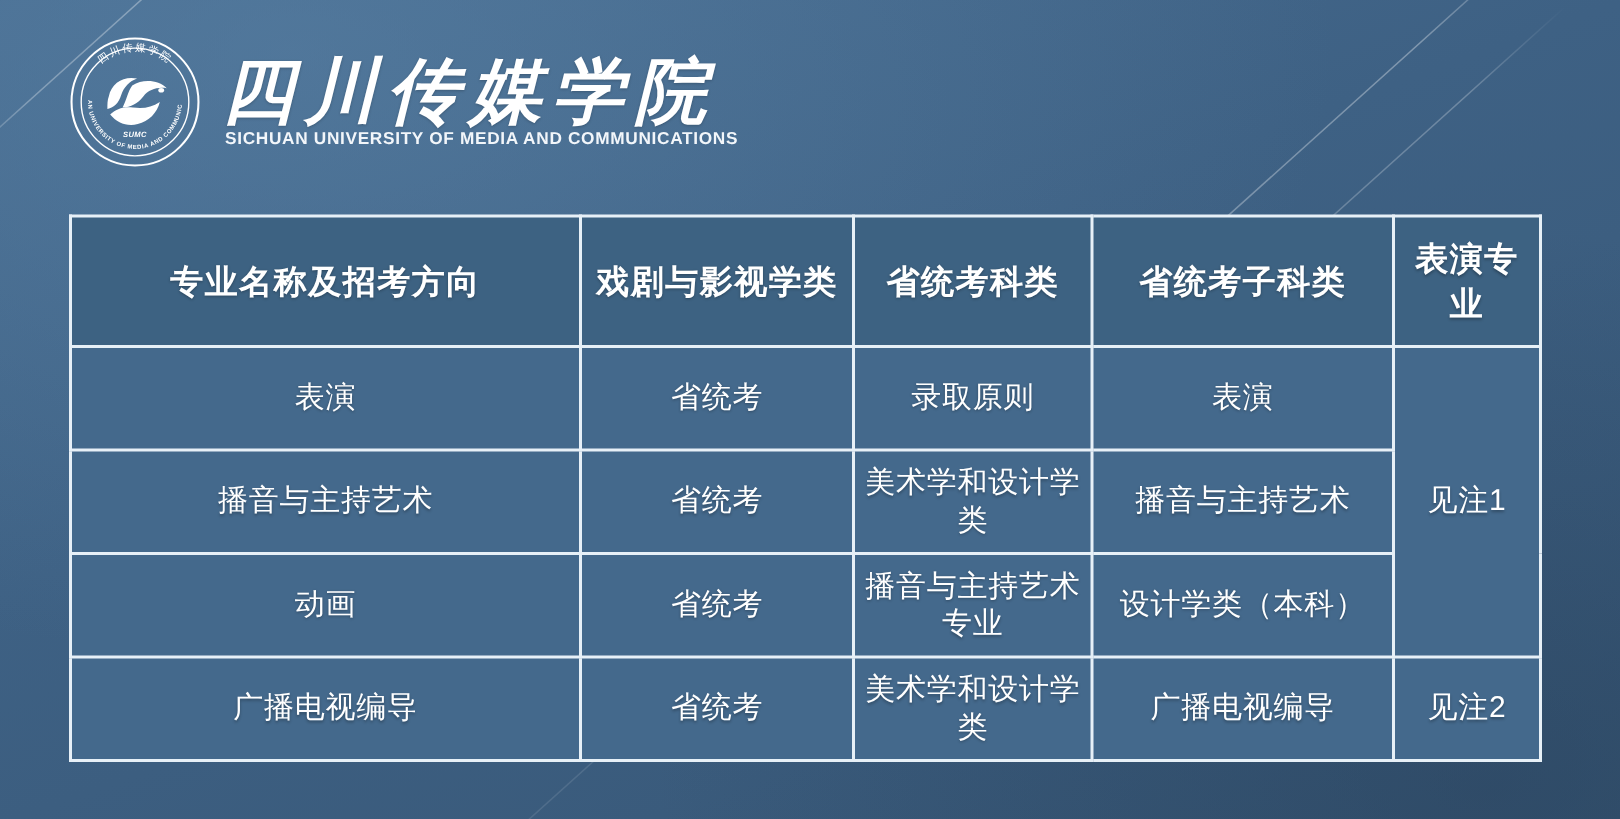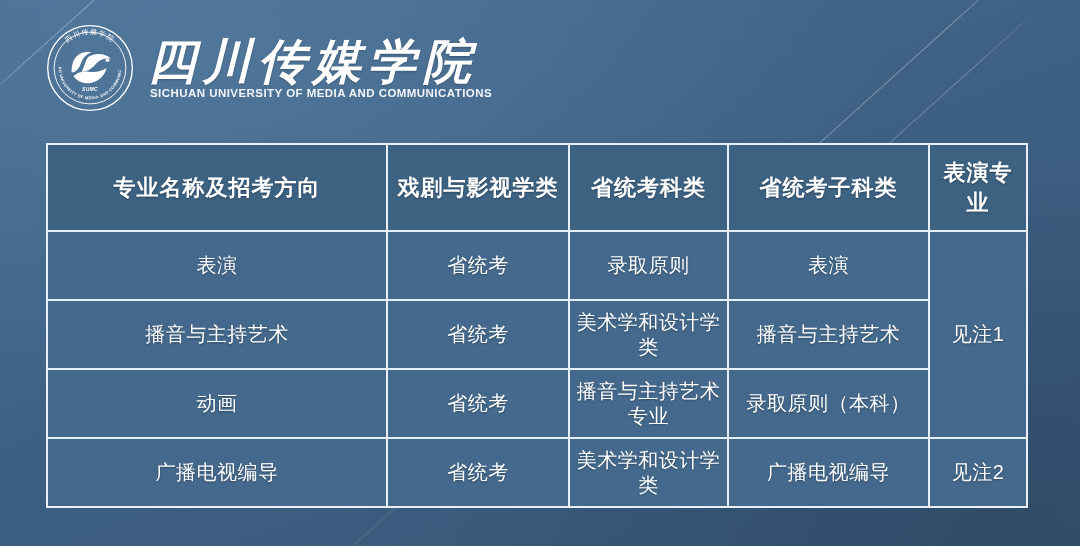--- a/index.html
+++ b/index.html
@@ -186,21 +186,21 @@
         <tr class="body-row">
           <td>播音与主持艺术</td>
           <td>省统考</td>
           <td>美术学和设计学类</td>
           <td>播音与主持艺术</td>
         </tr>
         <tr class="body-row">
           <td>动画</td>
           <td>省统考</td>
           <td>播音与主持艺术专业</td>
-          <td>录取原则（本科）</td>
+          <td>设计学类（本科）</td>
         </tr>
         <tr class="body-row">
           <td>广播电视编导</td>
           <td>省统考</td>
           <td>美术学和设计学类</td>
           <td>广播电视编导</td>
           <td class="rule-cell">见注2</td>
         </tr>
       </tbody>
     </table>

